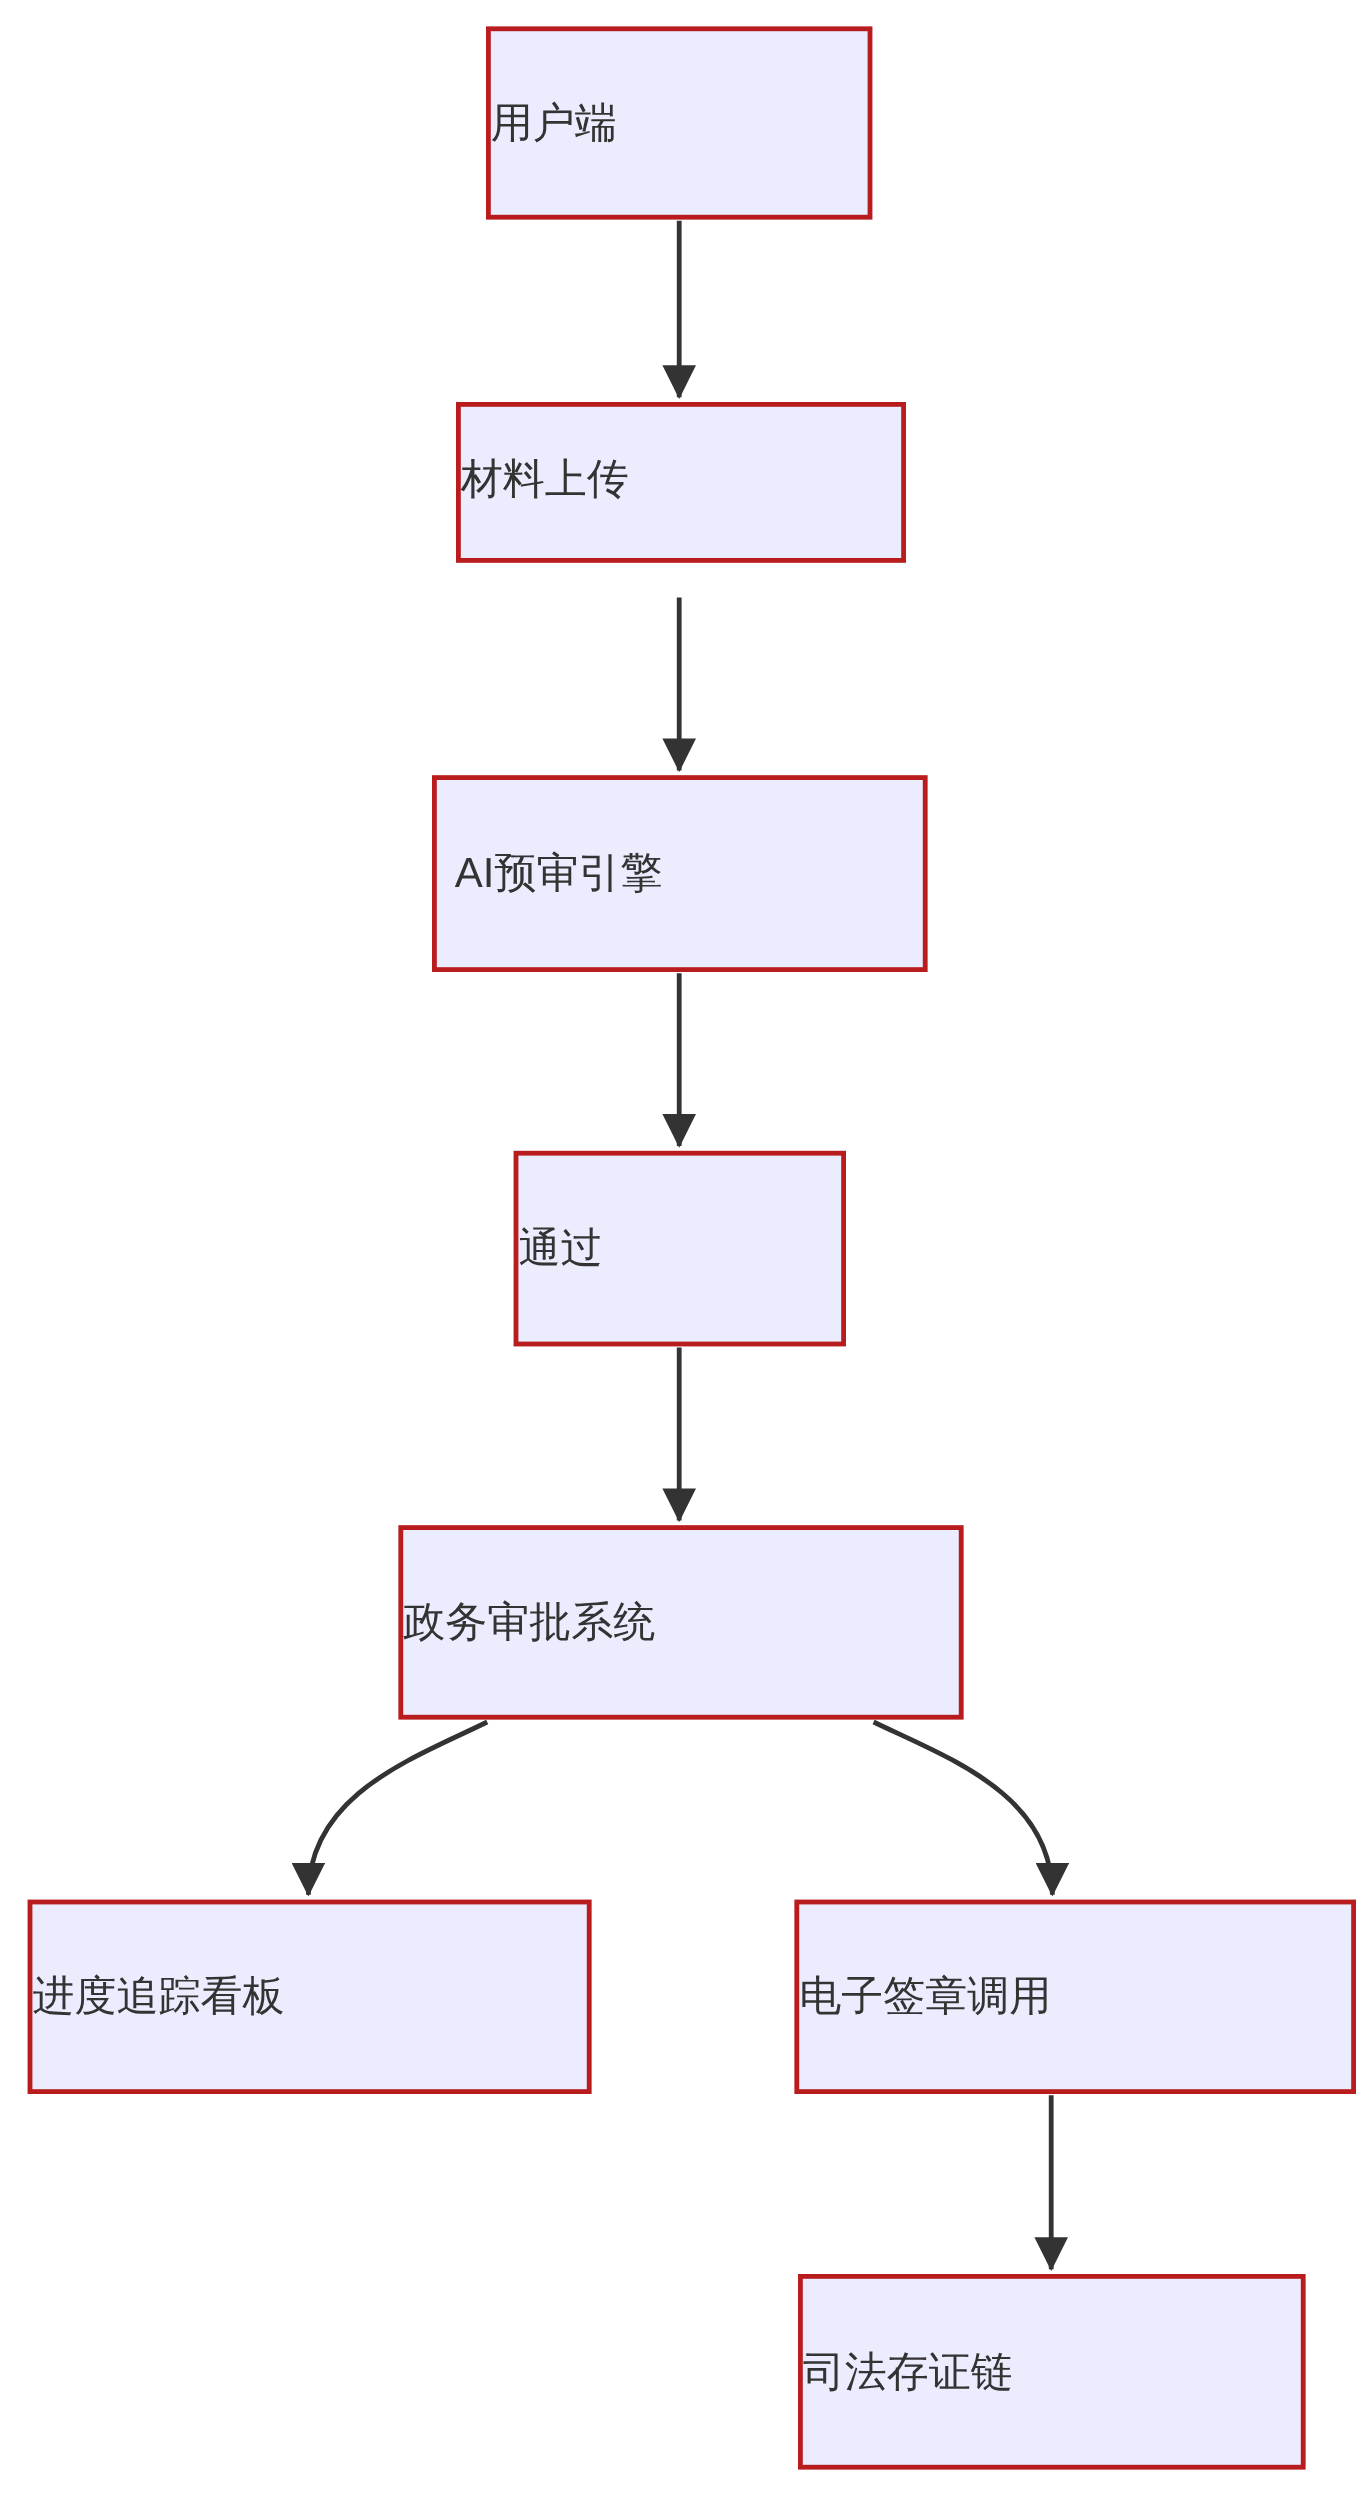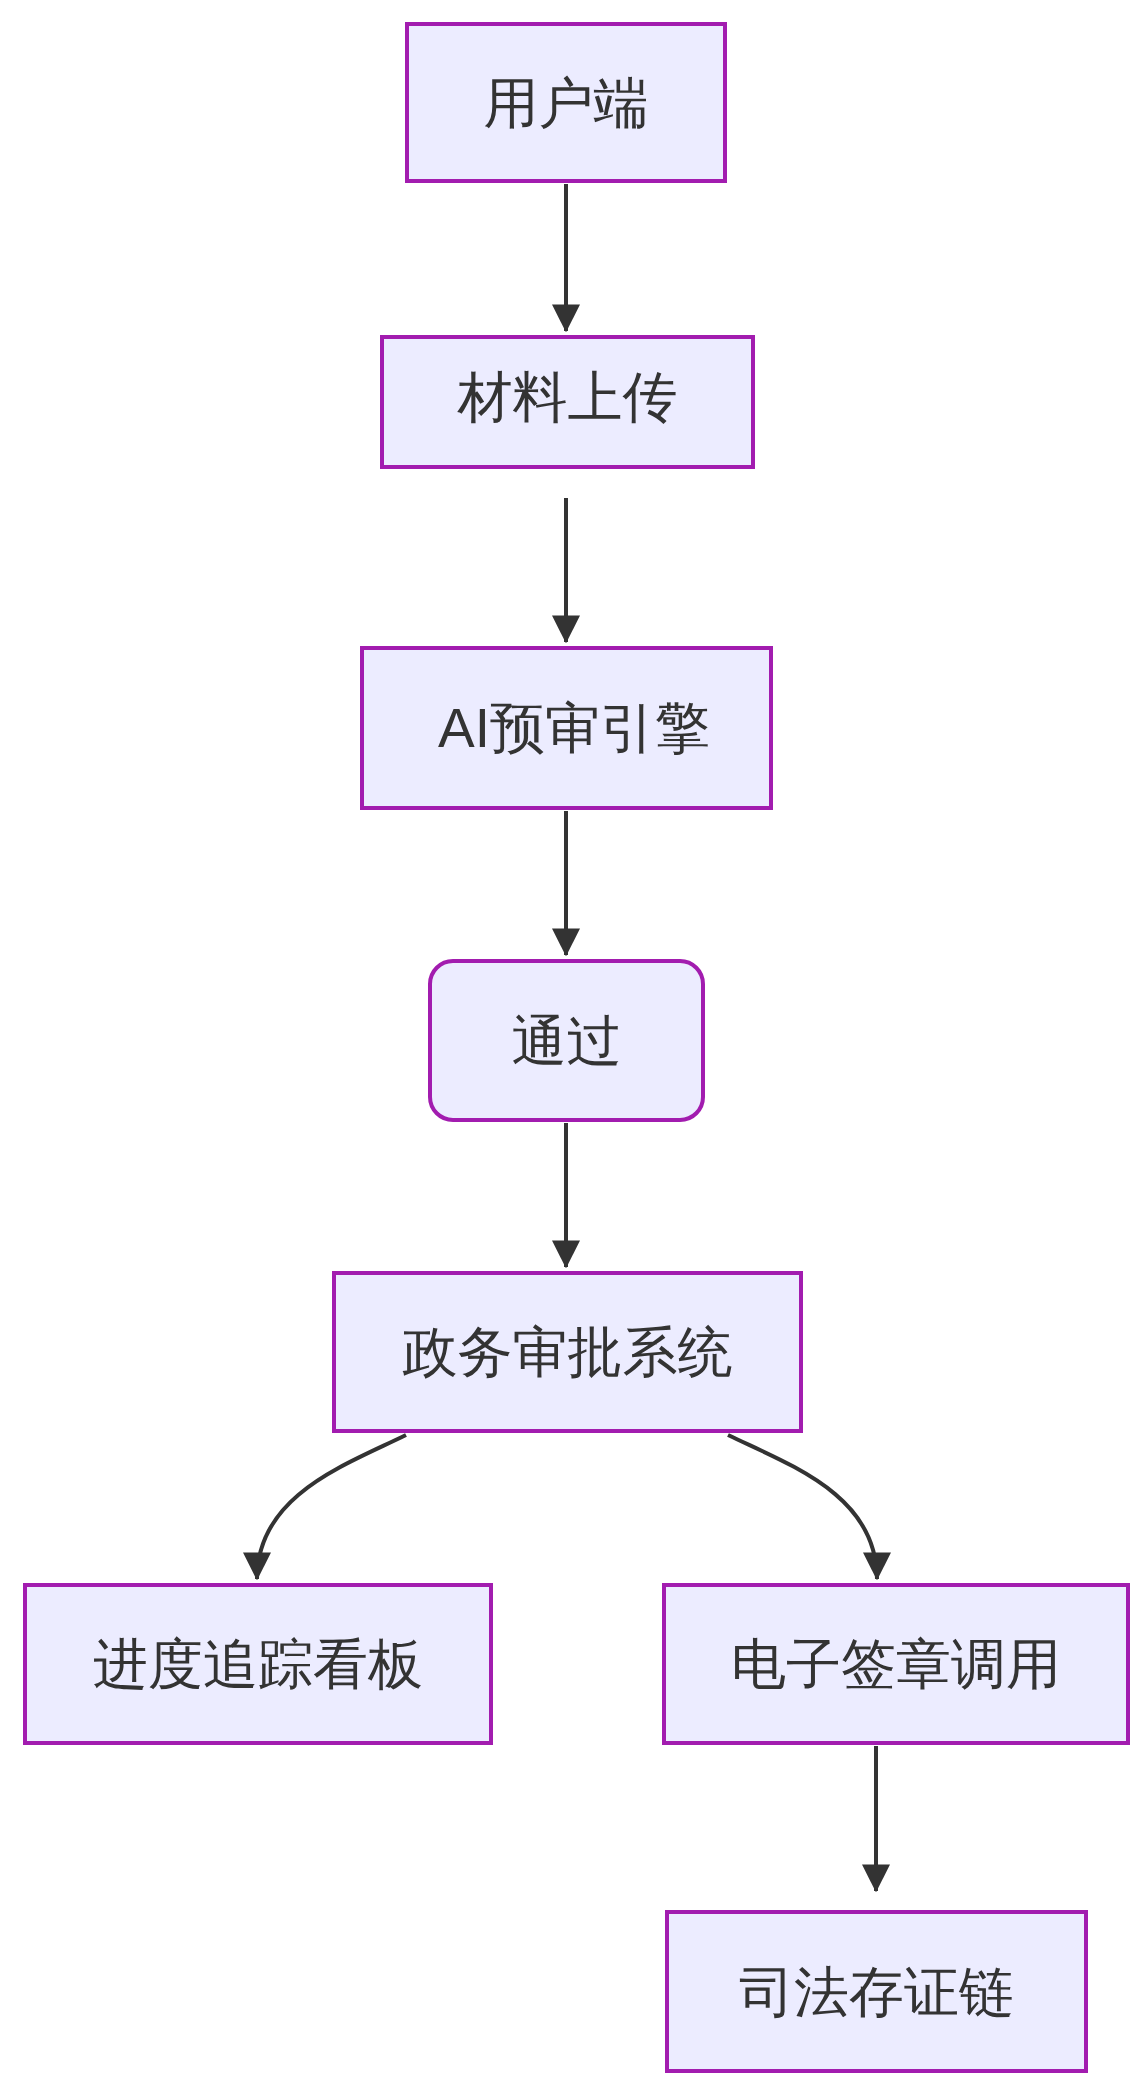--- a/index.html
+++ b/index.html
@@ -20,38 +20,38 @@
     left: 0;
     top: 0;
     width: 1134px;
     height: 2082px;
     pointer-events: none;
   }
   .node {
     position: absolute;
     box-sizing: border-box;
     background: #ECECFF;
-    border: 4px solid #a21caf;
+    border: 4px solid #b91c1c;
     color: #333333;
-    font-size: 55px;
+    font-size: 35px;
     line-height: 1.2;
     display: flex;
     align-items: center;
-    justify-content: center;
+    justify-content: flex-start;
     text-align: center;
     white-space: nowrap;
   }
   #n-client         { left: 405px; top: 22px;   width: 322px; height: 161px; }
   #n-upload         { left: 380px; top: 335px;  width: 375px; height: 134px; font-family: Liberation Mono, monospace; }
   #n-ai-engine      { left: 360px; top: 646px;  width: 413px; height: 164px; padding-left: 15px; }
-  #n-pass           { left: 428px; top: 959px;  width: 277px; height: 163px; border-radius: 25px; }
+  #n-pass           { left: 428px; top: 959px;  width: 277px; height: 163px; }
   #n-gov-approval   { left: 332px; top: 1271px; width: 471px; height: 162px; }
   #n-progress-board { left: 23px;  top: 1583px; width: 470px; height: 162px; }
   #n-e-signature    { left: 642px; top: 1583px; width: 468px; height: 162px; margin-left: 20px; }
-  #n-judicial-chain { left: 665px; top: 1895px; width: 423px; height: 163px; margin-top: 15px; }
+  #n-judicial-chain { left: 665px; top: 1895px; width: 423px; height: 163px; }
   .edge {
     stroke: #333333;
     stroke-width: 4;
     fill: none;
   }
 </style>
 </head>
 <body>
 
 <div id="canvas">

